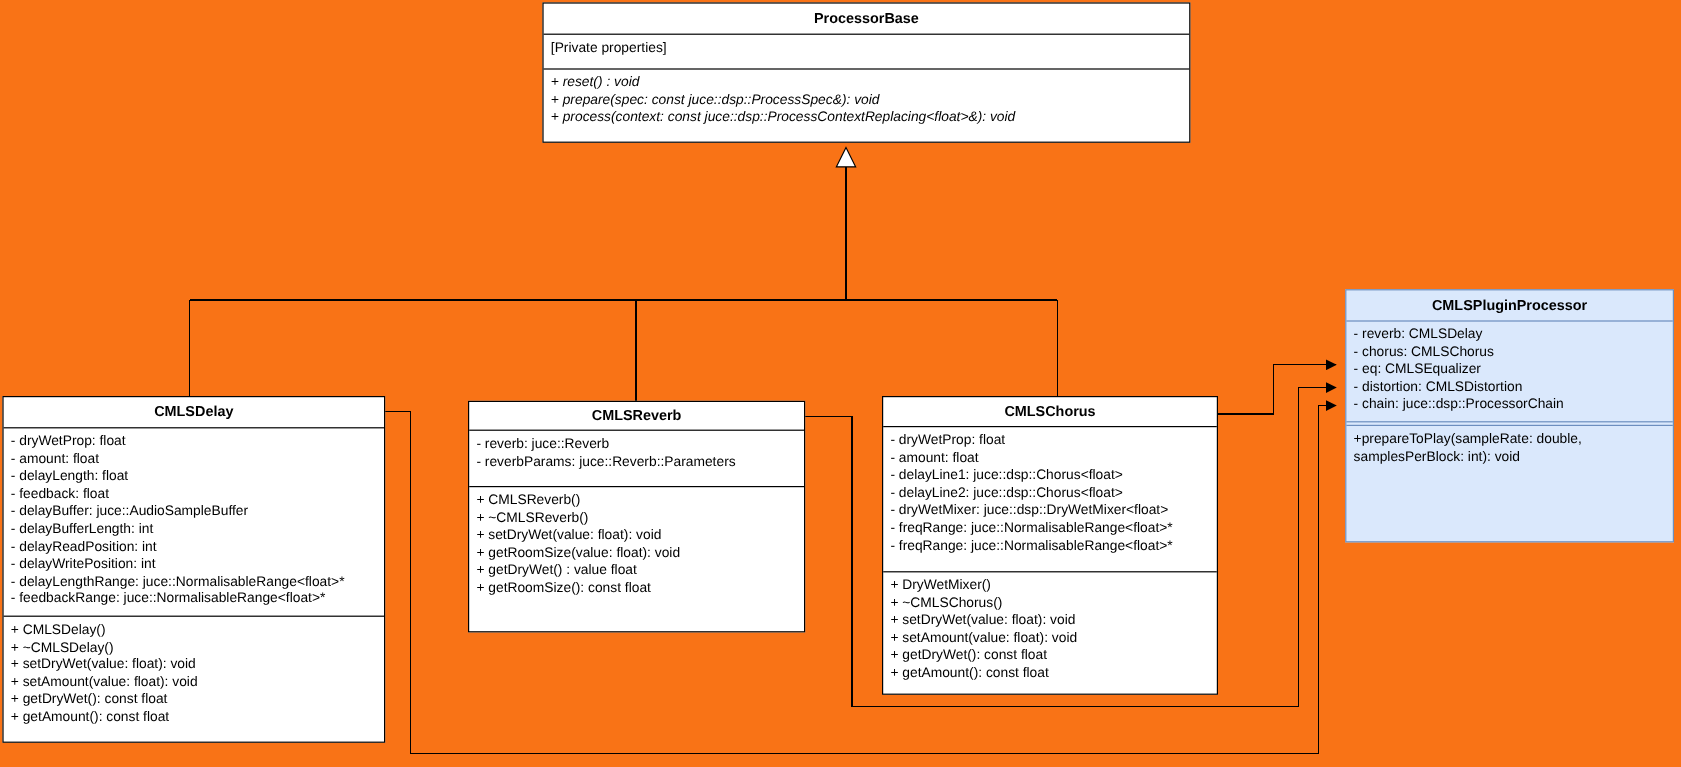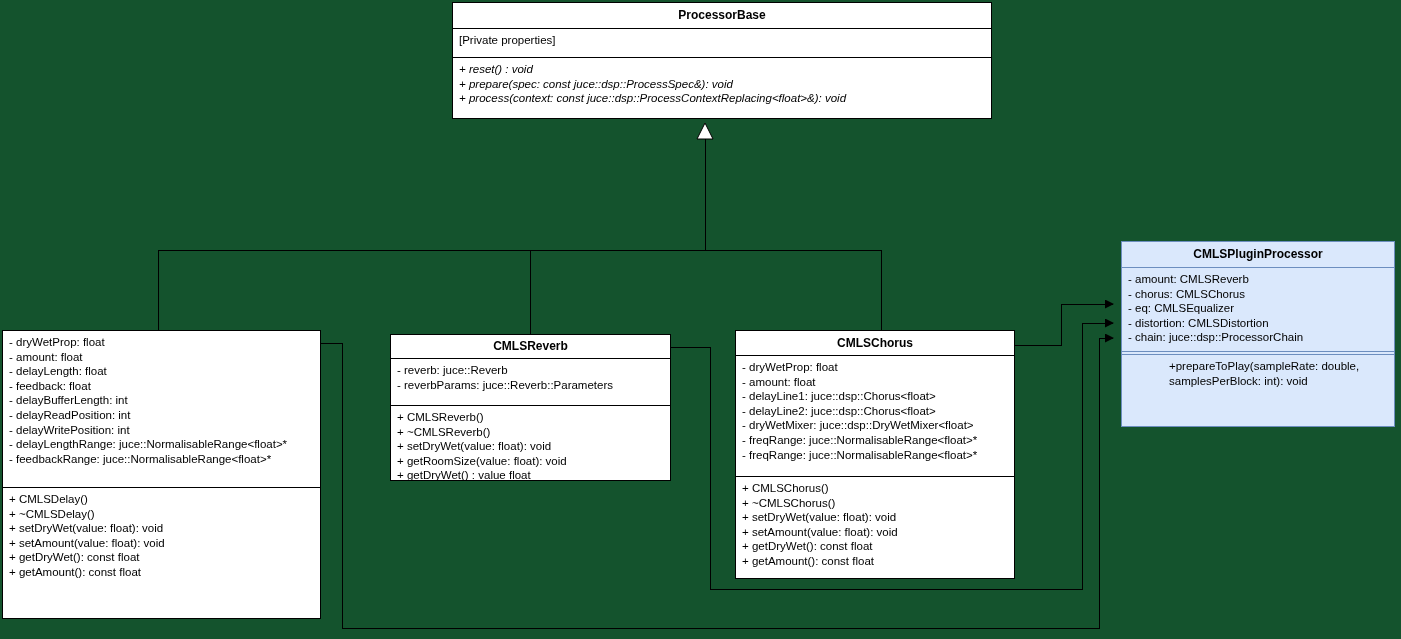--- a/index.html
+++ b/index.html
@@ -5,39 +5,39 @@
   :root{
     --line-color:#000000;
     --box-fill:#ffffff;
     --box-border:#000000;
     --plugin-fill:#dae8fc;
     --plugin-border:#6c8ebf;
   }
   html,body{margin:0;padding:0;background:#ffffff;}
   .canvas{
     position:relative;width:1401px;height:639px;overflow:hidden;
-    font-family:"Liberation Sans",sans-serif;color:#000;background:#14532d;
+    font-family:"Liberation Sans",sans-serif;color:#000;background:#f97316;
   }
   .connector-layer{position:absolute;left:0;top:0;width:1401px;height:639px;pointer-events:none;z-index:0;}
   .connector{stroke:var(--line-color);fill:none;stroke-width:1;shape-rendering:crispEdges;}
   .hollow-triangle{fill:#ffffff;stroke:var(--line-color);stroke-width:1;}
   .uml-box{
     position:absolute;z-index:1;box-sizing:border-box;
     background:var(--box-fill);border:1px solid var(--box-border);
     display:flex;flex-direction:column;font-size:11.5px;line-height:14.6px;
   }
   .uml-title{
     box-sizing:border-box;flex:0 0 26px;display:flex;align-items:center;justify-content:center;
     font-weight:700;font-size:12px;border-bottom:1px solid var(--box-border);
     overflow:hidden;white-space:nowrap;
   }
   .uml-section{box-sizing:border-box;padding:4px 6px;overflow:hidden;}
   .uml-section.sep{border-top:1px solid var(--box-border);}
   .uml-row{white-space:nowrap;}
-  .wrap .uml-row{white-space:normal;margin-left:41px;}
+  .wrap .uml-row{white-space:normal;}
   .italics .uml-row{font-style:italic;}
   .highlight{background:var(--plugin-fill);border-color:var(--plugin-border);}
   .highlight .uml-title{border-bottom-color:var(--plugin-border);}
   .double-sep{
     box-sizing:border-box;flex:0 0 4px;
     border-top:1px solid var(--plugin-border);
     border-bottom:1px solid var(--plugin-border);
   }
 </style>
 </head>
@@ -72,42 +72,44 @@
       <div class="uml-row">[Private properties]</div>
     </div>
     <div class="uml-section sep italics" style="flex:1 1 auto;">
         <div class="uml-row">+ reset() : void</div>
         <div class="uml-row">+ prepare(spec: const juce::dsp::ProcessSpec&amp;): void</div>
         <div class="uml-row">+ process(context: const juce::dsp::ProcessContextReplacing&lt;float&gt;&amp;): void</div>
       </div>
   </div>
 
   <div class="uml-box" style="left:2px;top:330px;width:319px;height:289px;">
+    <div class="uml-title">CMLSDelay</div>
     <div class="uml-section" style="flex:0 0 156px;">
         <div class="uml-row">- dryWetProp: float</div>
         <div class="uml-row">- amount: float</div>
         <div class="uml-row">- delayLength: float</div>
         <div class="uml-row">- feedback: float</div>
+        <div class="uml-row">- delayBuffer: juce::AudioSampleBuffer</div>
         <div class="uml-row">- delayBufferLength: int</div>
         <div class="uml-row">- delayReadPosition: int</div>
         <div class="uml-row">- delayWritePosition: int</div>
         <div class="uml-row">- delayLengthRange: juce::NormalisableRange&lt;float&gt;*</div>
         <div class="uml-row">- feedbackRange: juce::NormalisableRange&lt;float&gt;*</div>
       </div>
     <div class="uml-section sep" style="flex:1 1 auto;">
         <div class="uml-row">+ CMLSDelay()</div>
         <div class="uml-row">+ ~CMLSDelay()</div>
         <div class="uml-row">+ setDryWet(value: float): void</div>
         <div class="uml-row">+ setAmount(value: float): void</div>
         <div class="uml-row">+ getDryWet(): const float</div>
         <div class="uml-row">+ getAmount(): const float</div>
       </div>
   </div>
 
-  <div class="uml-box" style="left:390px;top:334px;width:281px;height:147px;justify-content:space-between;">
+  <div class="uml-box" style="left:390px;top:334px;width:281px;height:193px;justify-content:space-between;">
     <div class="uml-title" style="flex:0 0 24px;">CMLSReverb</div>
     <div class="uml-section" style="flex:0 0 46px;">
         <div class="uml-row">- reverb: juce::Reverb</div>
         <div class="uml-row">- reverbParams: juce::Reverb::Parameters</div>
       </div>
     <div class="uml-section sep" style="flex:1 1 auto;">
         <div class="uml-row">+ CMLSReverb()</div>
         <div class="uml-row">+ ~CMLSReverb()</div>
         <div class="uml-row">+ setDryWet(value: float): void</div>
         <div class="uml-row">+ getRoomSize(value: float): void</div>
@@ -121,33 +123,33 @@
     <div class="uml-section" style="flex:0 0 120px;">
         <div class="uml-row">- dryWetProp: float</div>
         <div class="uml-row">- amount: float</div>
         <div class="uml-row">- delayLine1: juce::dsp::Chorus&lt;float&gt;</div>
         <div class="uml-row">- delayLine2: juce::dsp::Chorus&lt;float&gt;</div>
         <div class="uml-row">- dryWetMixer: juce::dsp::DryWetMixer&lt;float&gt;</div>
         <div class="uml-row">- freqRange: juce::NormalisableRange&lt;float&gt;*</div>
         <div class="uml-row">- freqRange: juce::NormalisableRange&lt;float&gt;*</div>
       </div>
     <div class="uml-section sep" style="flex:1 1 auto;">
-        <div class="uml-row">+ CMLSChorus()</div>
+        <div class="uml-row">+ DryWetMixer()</div>
         <div class="uml-row">+ ~CMLSChorus()</div>
         <div class="uml-row">+ setDryWet(value: float): void</div>
         <div class="uml-row">+ setAmount(value: float): void</div>
         <div class="uml-row">+ getDryWet(): const float</div>
         <div class="uml-row">+ getAmount(): const float</div>
       </div>
   </div>
 
-  <div class="uml-box highlight" style="left:1121px;top:241px;width:274px;height:186px;">
+  <div class="uml-box highlight" style="left:1121px;top:241px;width:274px;height:211px;">
     <div class="uml-title">CMLSPluginProcessor</div>
     <div class="uml-section" style="flex:0 0 83px;">
-        <div class="uml-row">- amount: CMLSReverb</div>
+        <div class="uml-row">- reverb: CMLSDelay</div>
         <div class="uml-row">- chorus: CMLSChorus</div>
         <div class="uml-row">- eq: CMLSEqualizer</div>
         <div class="uml-row">- distortion: CMLSDistortion</div>
         <div class="uml-row">- chain: juce::dsp::ProcessorChain</div>
       </div>
     <div class="double-sep"></div>
     <div class="uml-section wrap" style="flex:1 1 auto;">
         <div class="uml-row">+prepareToPlay(sampleRate: double, samplesPerBlock: int): void</div>
       </div>
   </div>

